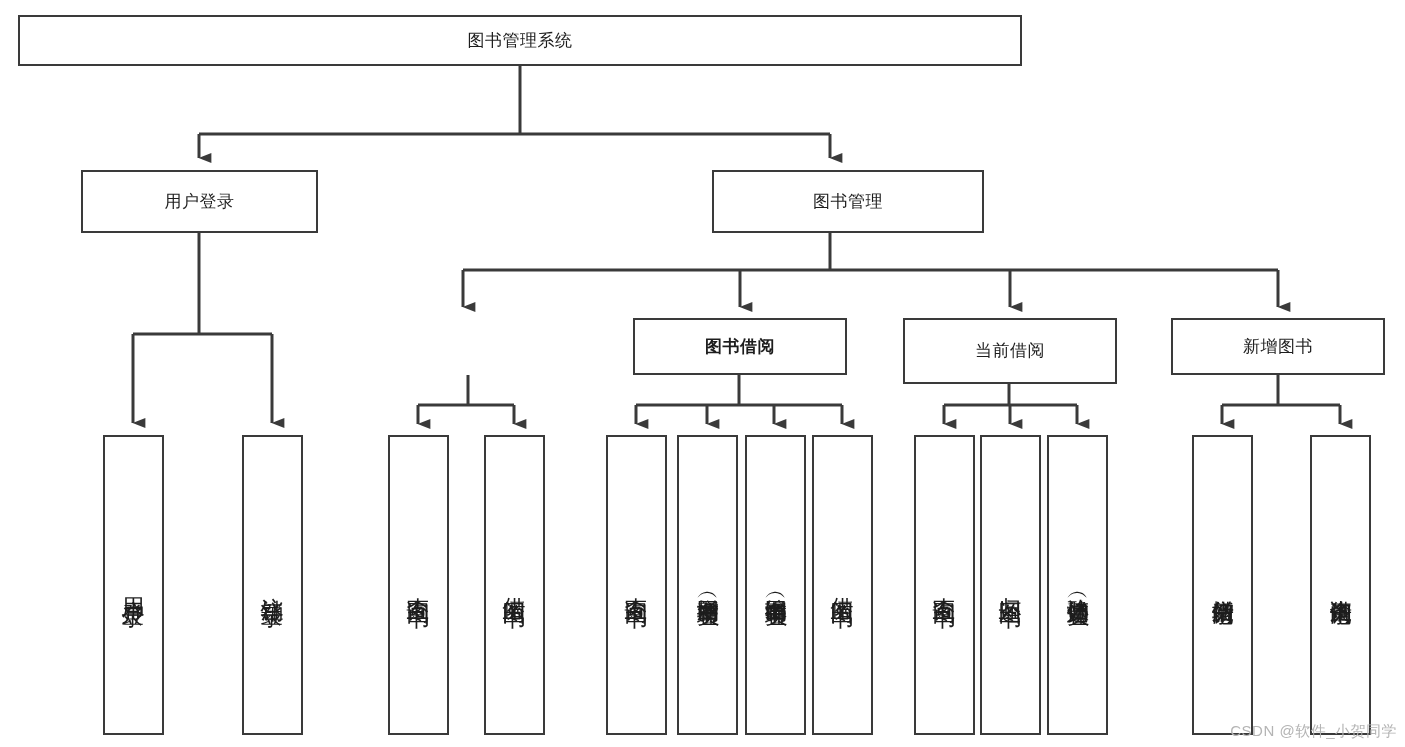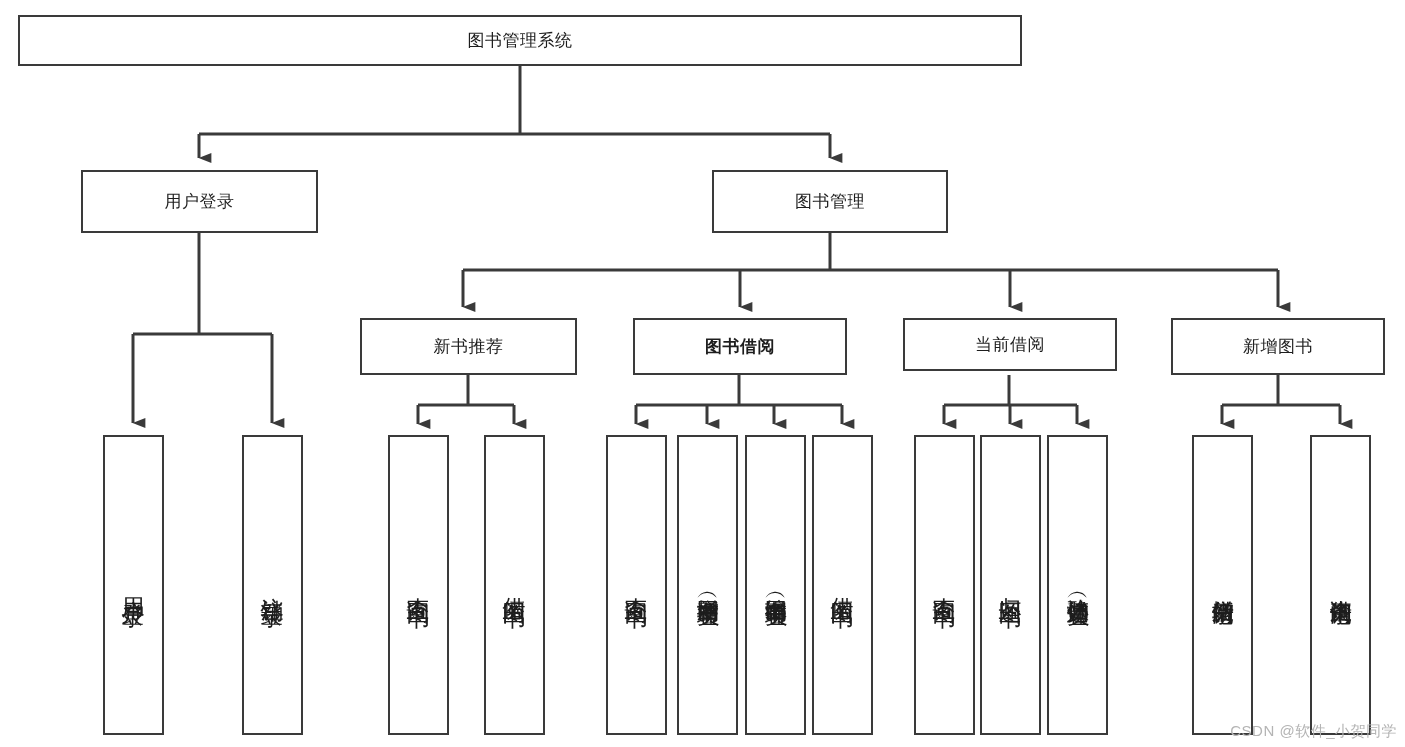--- a/index.html
+++ b/index.html
@@ -116,25 +116,24 @@
       <path d="M 1278 375 L 1278 405"></path>
       <path d="M 1222 405 L 1340 405"></path>
       <path d="M 1222 405 L 1222 424" marker-end="url(#arrow)"></path>
       <path d="M 1340 405 L 1340 424" marker-end="url(#arrow)"></path>
     </g>
   </svg>
 
   <div class="node node-h" style="left:18px; top:15px; width:1004px; height:51px;">图书管理系统</div>
 
   <div class="node node-h" style="left:81px; top:170px; width:237px; height:63px;">用户登录</div>
-  <div class="node node-h" style="left:712px; top:170px; width:236px; height:63px;">图书管理</div>
+  <div class="node node-h" style="left:712px; top:170px; width:272px; height:63px;">图书管理</div>
 
-  <div class="node node-h" style="left:360px; top:318px; width:217px; height:57px;">新书推荐</div>
   <div class="node node-h" style="left:633px; top:318px; width:214px; height:57px;font-weight:bold;">图书借阅</div>
-  <div class="node node-h" style="left:903px; top:318px; width:214px; height:53px;">当前借阅</div>
+  <div class="node node-h" style="left:903px; top:318px; width:214px; height:66px;">当前借阅</div>
   <div class="node node-h" style="left:1171px; top:318px; width:214px; height:57px;">新增图书</div>
 
   <div class="node node-v" style="left:103px; top:435px; width:61px; height:300px;">用户登录</div>
   <div class="node node-v" style="left:242px; top:435px; width:61px; height:300px;">注销登录</div>
 
   <div class="node node-v" style="left:388px; top:435px; width:61px; height:300px;">查询图书</div>
   <div class="node node-v" style="left:484px; top:435px; width:61px; height:300px;">借阅图书</div>
 
   <div class="node node-v" style="left:606px; top:435px; width:61px; height:300px;">查询图书</div>
   <div class="node node-v tight" style="left:677px; top:435px; width:61px; height:300px;">新增图书（管理员）</div>

